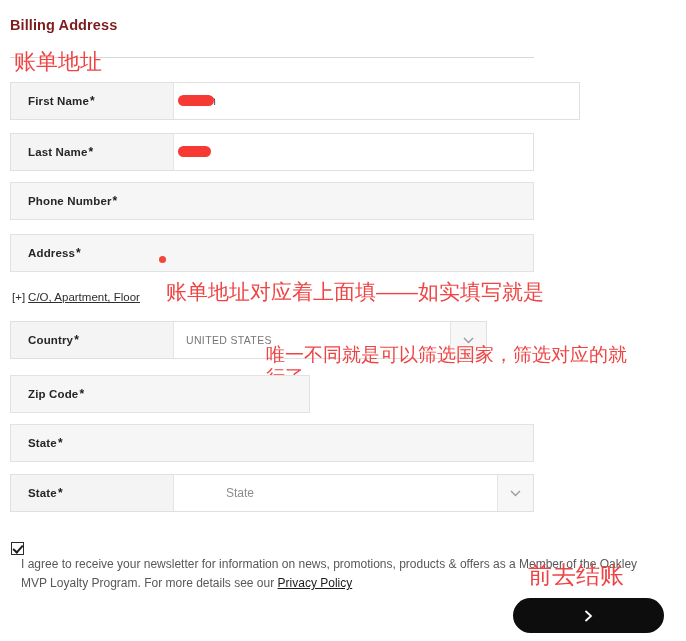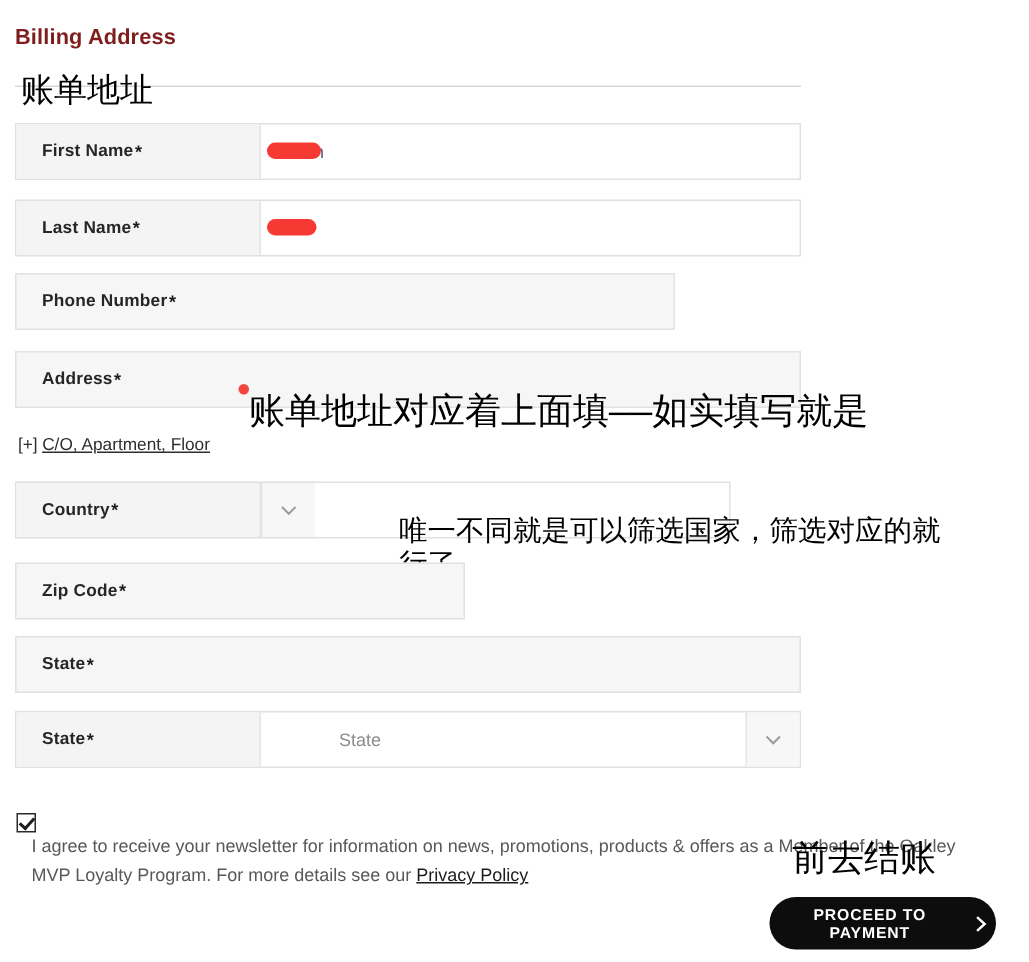--- a/index.html
+++ b/index.html
@@ -32,22 +32,22 @@
     left: 10px;
     top: 57px;
     width: 524px;
     height: 1px;
     background: #d8d8d8;
   }
 
   
   .annot {
     position: absolute;
-    color: #000000;
-    font-family: Liberation Mono, monospace;
+    color: #ef4444;
+    font-family: Liberation Sans, sans-serif;
     white-space: pre-wrap;
     line-height: 1.18;
     pointer-events: none;
   }
 
   
   .field-row {
     position: absolute;
     left: 10px;
     height: 38px;
@@ -223,69 +223,70 @@
   #proceed-button .chev { display: block; }
 </style>
 </head>
 <body>
 
 <div id="page-title">Billing Address</div>
 <div id="title-rule"></div>
 
 <div class="annot" style="left:14px; top:49px; font-size:22px;">账单地址</div>
 
-<div class="field-row" style="top:82px; width:524px;">
+<div class="field-row" style="top:82px; width:570px;">
   <div class="field-label">
     <span>First Name</span>
       <span class="req">*</span>
   </div>
   <div class="field-value redacted">
     <span style="opacity:0.85;">&nbsp;&nbsp;&nbsp;&nbsp;&nbsp;&nbsp;&nbsp;n</span>
     <span class="redact-bar" style="left:4px; width:36px;"></span>
   </div>
 </div>
 
 <div class="field-row" style="top:133px; width:524px;">
   <div class="field-label">
     <span>Last Name</span>
       <span class="req">*</span>
   </div>
   <div class="field-value redacted">
     <span class="redact-bar" style="left:4px; width:33px;"></span>
   </div>
 </div>
 
-<div class="field-row filled" style="top:182px; width:440px;">
+<div class="field-row filled" style="top:182px; width:524px;">
   <div class="field-label">
     <span>Phone Number</span>
       <span class="req">*</span>
   </div>
   <div class="field-value"></div>
 </div>
 
 <div class="field-row filled" style="top:234px; width:524px;">
   <div class="field-label">
     <span>Address</span>
       <span class="req">*</span>
   </div>
   <div class="field-value"></div>
 </div>
 <div class="addr-dot"></div>
 
-<div class="annot" style="left:166px; top:263px; font-size:24px;">账单地址对应着上面填——如实填写就是</div>
+<div class="annot" style="left:166px; top:280px; font-size:21px;">账单地址对应着上面填——如实填写就是</div>
 
 <div id="expand-link">
   <span class="plus">[+]</span><span class="lnk">C/O, Apartment, Floor</span>
 </div>
 
 <div class="field-row" style="top:321px; width:477px;">
   <div class="field-label">
     <span>Country</span>
       <span class="req">*</span>
   </div>
+  <div class="field-value country-value">UNITED STATES</div>
   <div class="caret-cell">
     <svg width="11" height="7" viewBox="0 0 11 7">
       <path d="M1 1 L5.5 5.5 L10 1" fill="none" stroke="#9a9a9a" stroke-width="1.3"></path>
     </svg>
   </div>
 </div>
 
 <div class="annot" style="left:266px; top:344px; font-size:19px; width:420px;">唯一不同就是可以筛选国家，筛选对应的就
 行了</div>
 
@@ -321,17 +322,16 @@
 </div>
 
 <div id="newsletter">
   <div id="newsletter-checkbox"></div>
   <div id="newsletter-text"><span>I agree to receive your newsletter for information on news, promotions, products &amp; offers as a Member of the Oakley MVP Loyalty Program. For more details see our </span><span id="privacy-policy">Privacy Policy</span></div>
 </div>
 
 <div class="annot" style="left:528px; top:561px; font-size:24px;">前去结账</div>
 
 <button id="proceed-button">
-  <span>PROCEED TO PAYMENT</span>
   <svg class="chev" width="9" height="12" viewBox="0 0 9 12">
     <path d="M1.5 1 L7 6 L1.5 11" fill="none" stroke="#ffffff" stroke-width="1.8"></path>
   </svg>
 </button>
 
 </body></html>

